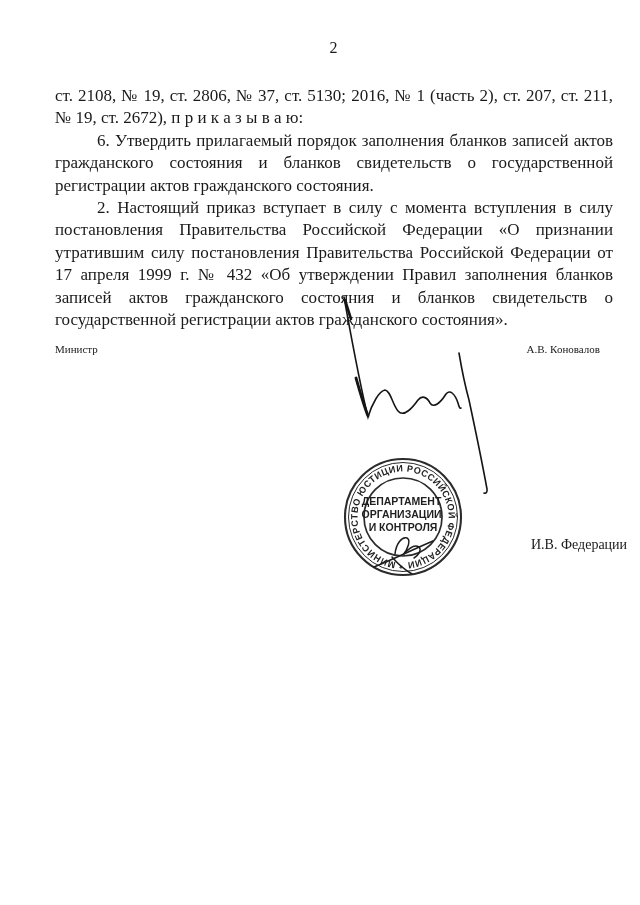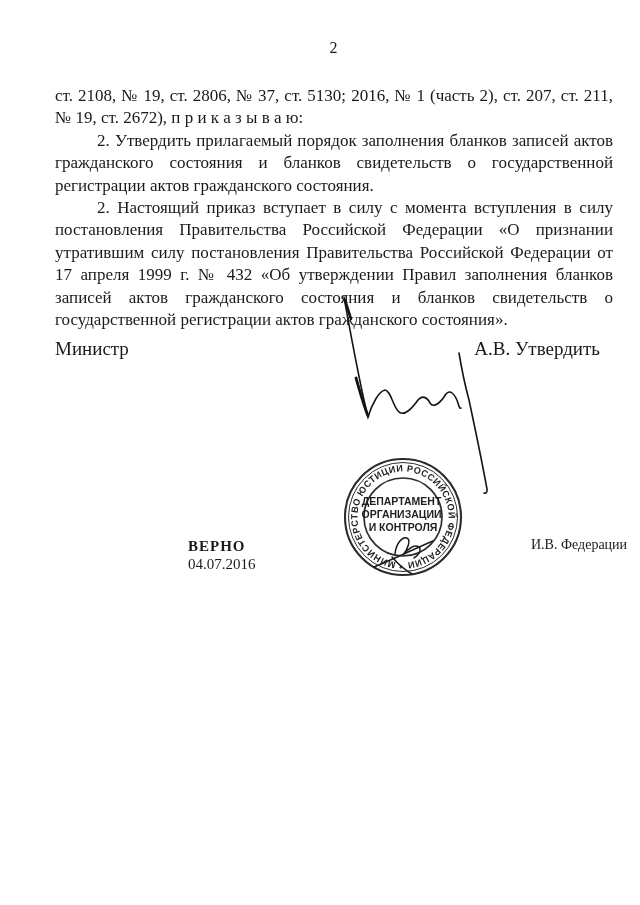--- a/index.html
+++ b/index.html
@@ -44,21 +44,21 @@
   .body-text p.indent {
     text-indent: 42px;
   }
   .sign-row {
     position: absolute;
     top: 338px;
     left: 55px;
     width: 545px;
     display: flex;
     justify-content: space-between;
-    font-size: 19px;
+    font-size: 11px;
     line-height: 22px;
     text-align: right;
   }
   .verno-block {
     position: absolute;
     top: 537px;
     left: 188px;
     font-size: 15px;
     line-height: 18px;
   }
@@ -95,33 +95,29 @@
 </style>
 </head>
 <body>
 
 <div class="page">
 
   <div class="page-number">2</div>
 
   <div class="body-text">
     <p>ст. 2108, № 19, ст. 2806, № 37, ст. 5130; 2016, № 1 (часть 2), ст. 207, ст. 211, № 19, ст. 2672), п р и к а з ы в а ю:</p>
-    <p class="indent">2. Утвердить прилагаемый порядок заполнения бланков записей актов гражданского состояния и бланков свидетельств о государственной регистрации актов гражданского состояния.</p>
+    <p class="indent">6. Утвердить прилагаемый порядок заполнения бланков записей актов гражданского состояния и бланков свидетельств о государственной регистрации актов гражданского состояния.</p>
     <p class="indent">2. Настоящий приказ вступает в силу с момента вступления в силу постановления Правительства Российской Федерации «О признании утратившим силу постановления Правительства Российской Федерации от 17 апреля 1999 г. № 432 «Об утверждении Правил заполнения бланков записей актов гражданского состояния и бланков свидетельств о государственной регистрации актов гражданского состояния».</p>
   </div>
 
   <div class="sign-row">
     <span>Министр</span>
-    <span>А.В. Утвердить</span>
+    <span>А.В. Коновалов</span>
   </div>
 
-  <div class="verno-block">
-    <div class="verno">ВЕРНО</div>
-    <div>04.07.2016</div>
-  </div>
 
   <div class="certifier">И.В. Федерации</div>
 
   <svg class="overlay" width="640" height="905" viewBox="0 0 640 905">
 
     <g fill="none" stroke="#151515" stroke-width="1.6" stroke-linecap="round">
       <path d="M344,297 C350,330 359,381 368,417
                C372,404 379,391 385,390
                C391,391 392,404 398,411
                C404,418 413,407 418,400

